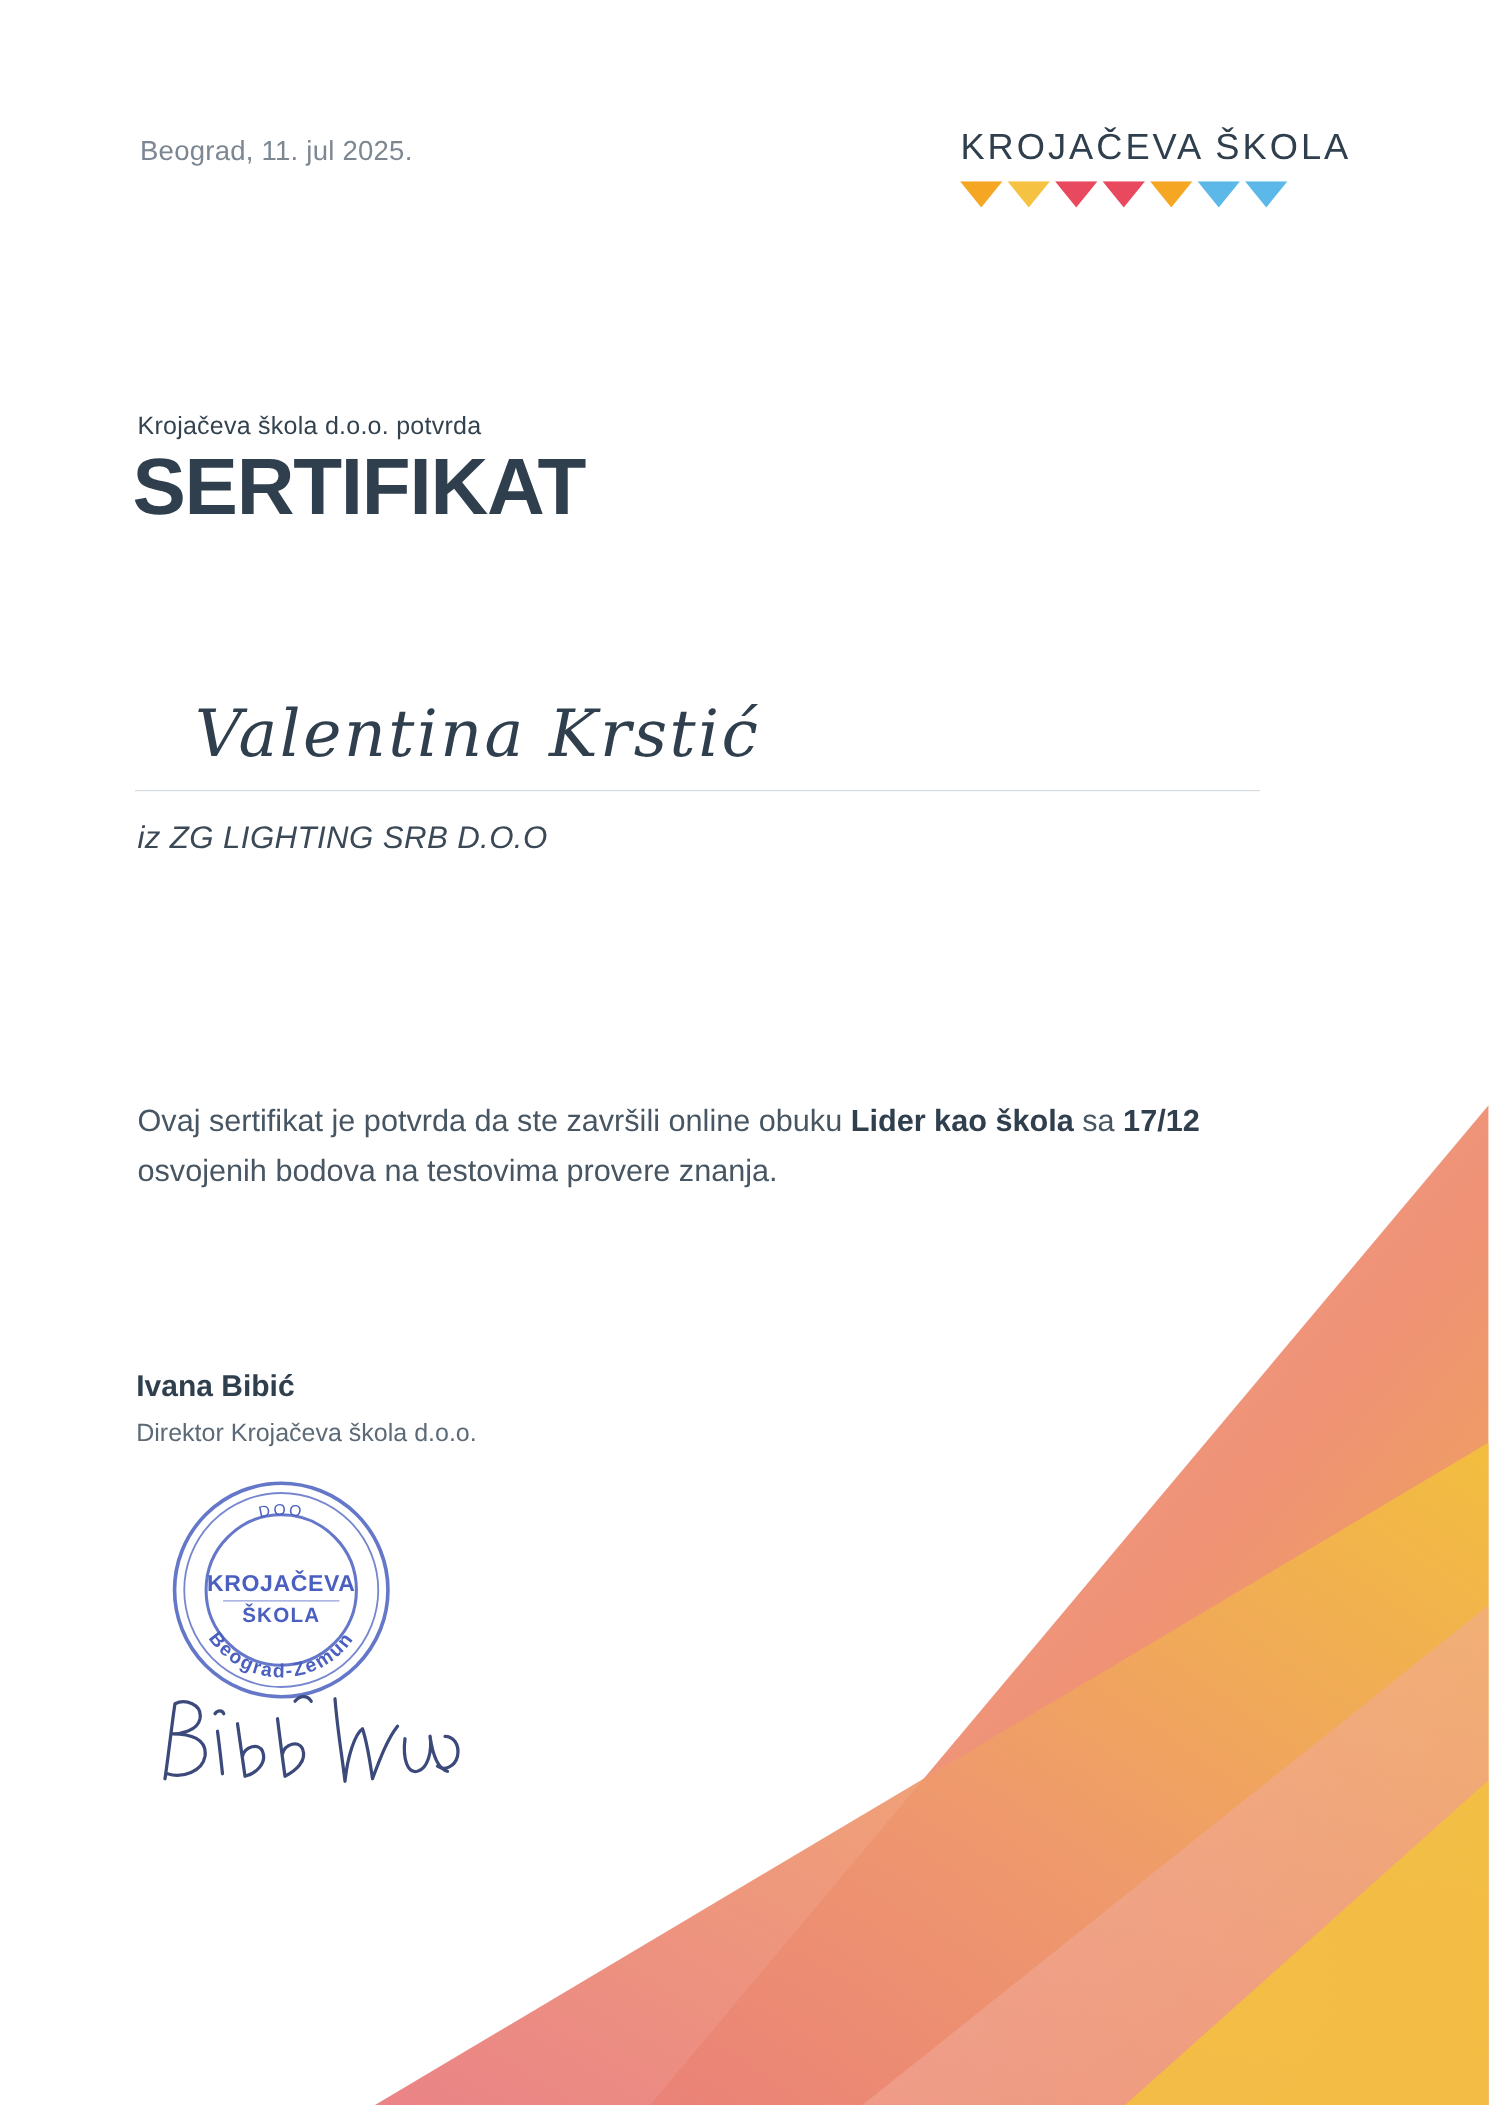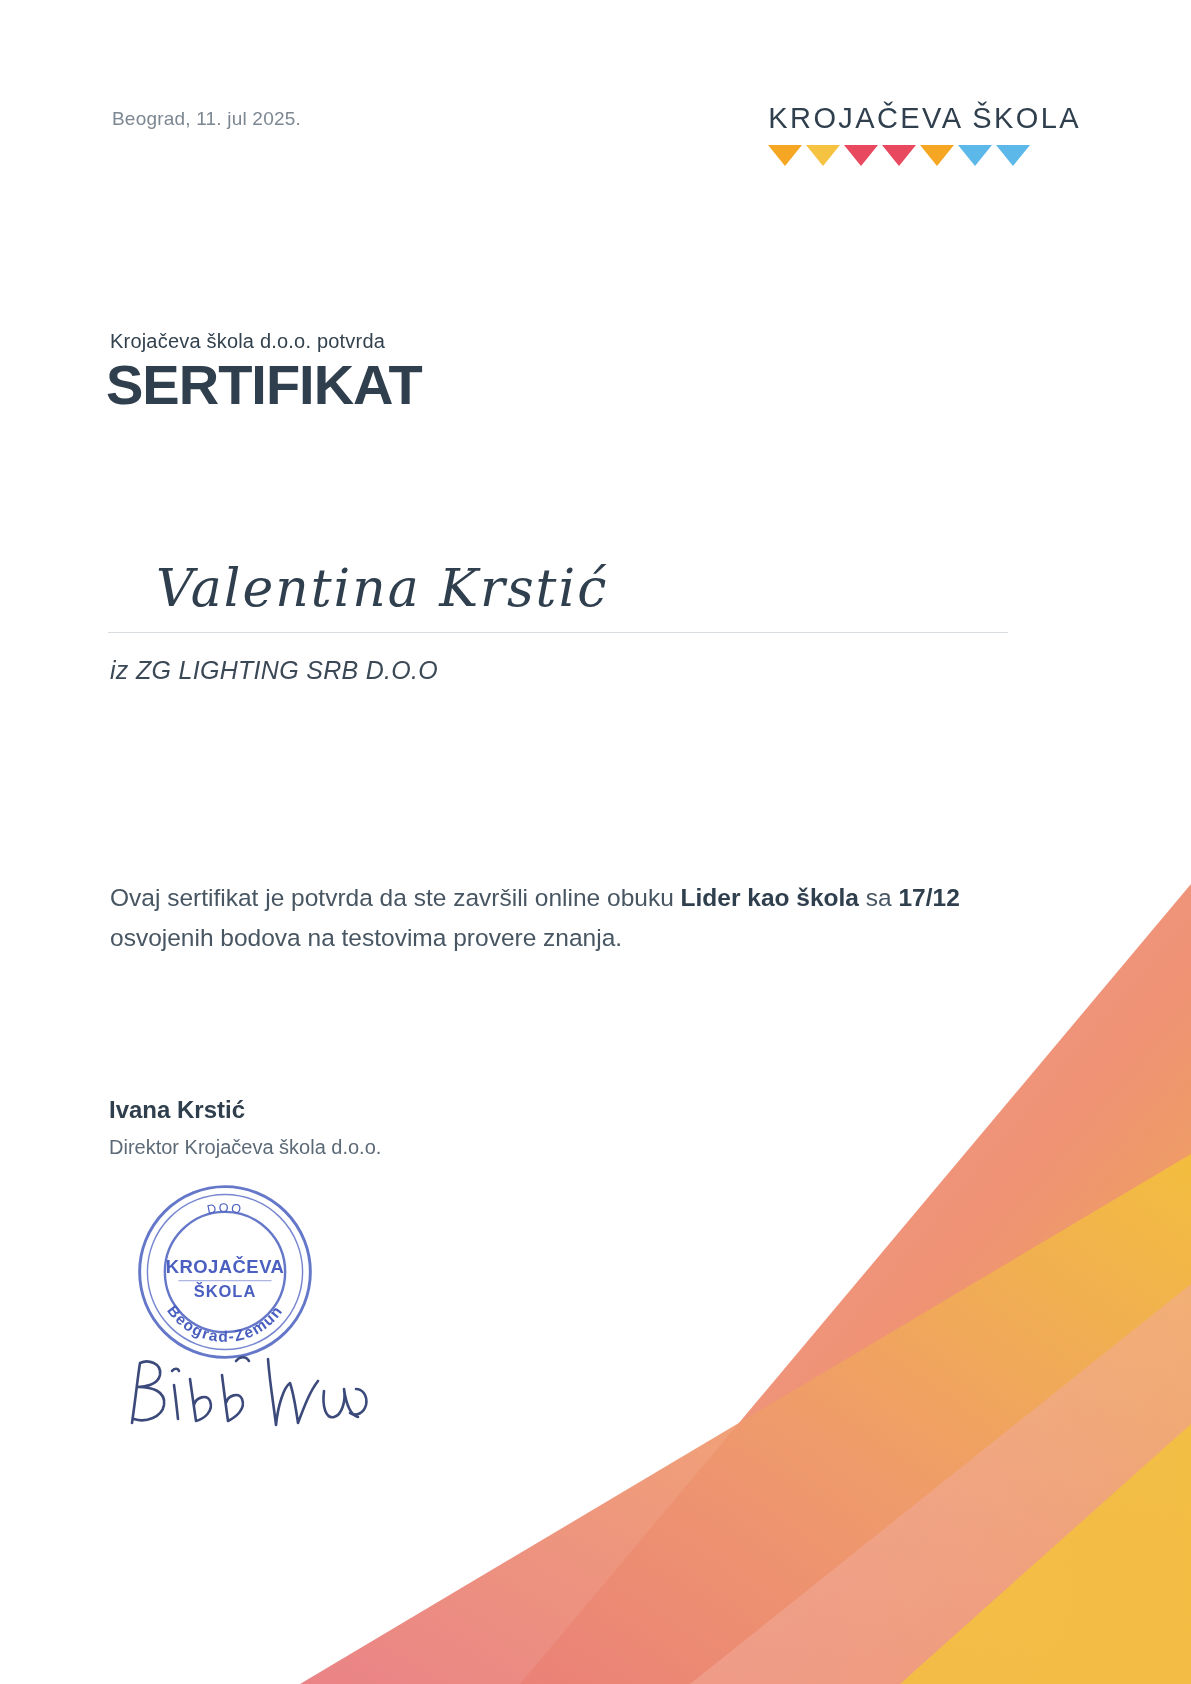--- a/index.html
+++ b/index.html
@@ -30,21 +30,21 @@
     width: 1191px;
     height: 960px;
     pointer-events: none;
   }
 
   
   .date-line {
     position: absolute;
     left: 112px;
     top: 108px;
-    font-size: 19px;
+    font-size: 22px;
     color: #7c8792;
     letter-spacing: 0.2px;
   }
 
   .logo-block {
     position: absolute;
     right: 110px;
     top: 58px;
     text-align: right;
   }
@@ -68,21 +68,21 @@
     left: 110px;
     top: 330px;
     font-size: 20px;
     color: #33424f;
     letter-spacing: 0.2px;
   }
   .cert-title {
     position: absolute;
     left: 106px;
     top: 352px;
-    font-size: 56px;
+    font-size: 64px;
     font-weight: bold;
     letter-spacing: -1px;
     color: #2f3f4d;
   }
 
   
   .recipient {
     position: absolute;
     left: 110px;
     top: 558px;
@@ -214,21 +214,21 @@
   <div class="cert-title">SERTIFIKAT</div>
 
   <div class="recipient">Valentina Krstić</div>
   <div class="rule"></div>
   <div class="company">iz ZG LIGHTING SRB D.O.O</div>
 
   <div class="body-text">
     <span>Ovaj sertifikat je potvrda da ste završili online obuku </span><b>Lider kao škola</b><span> sa </span><b>17/12</b><span>  osvojenih bodova na testovima provere znanja.</span>
   </div>
 
-  <div class="signer-name">Ivana Krstić</div>
+  <div class="signer-name">Ivana Bibić</div>
   <div class="signer-role">Direktor Krojačeva škola d.o.o.</div>
 
   <svg class="stamp" viewBox="0 0 200 200">
     <defs>
       <path id="arcTop" d="M 38,100 A 62,62 0 0 1 162,100" fill="none"></path>
       <path id="arcBottom" d="M 28,100 A 72,72 0 0 0 172,100" fill="none"></path>
     </defs>
     <circle cx="100" cy="100" r="88" fill="none" stroke="#4a5fbf" stroke-width="3" opacity="0.85"></circle>
     <circle cx="100" cy="100" r="80" fill="none" stroke="#4a5fbf" stroke-width="1.5" opacity="0.75"></circle>
     <circle cx="100" cy="100" r="62" fill="none" stroke="#4a5fbf" stroke-width="2.5" opacity="0.85"></circle>

